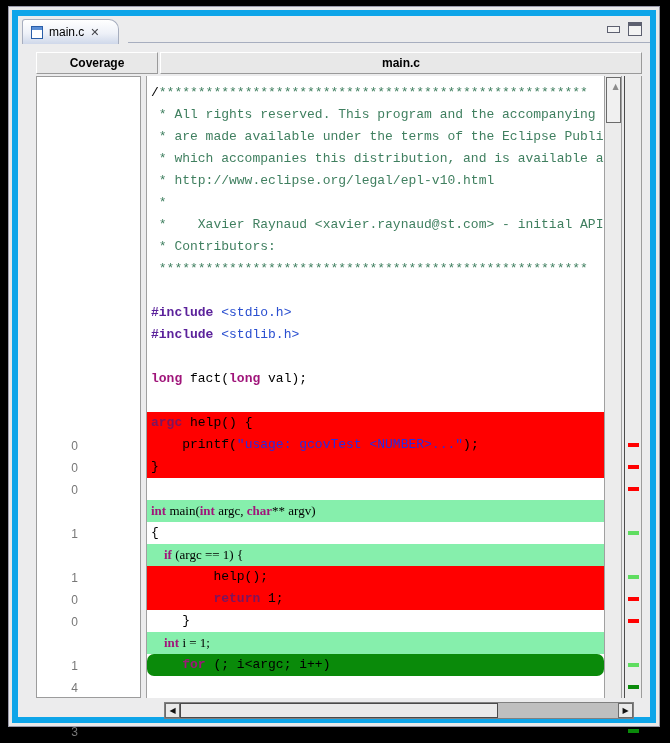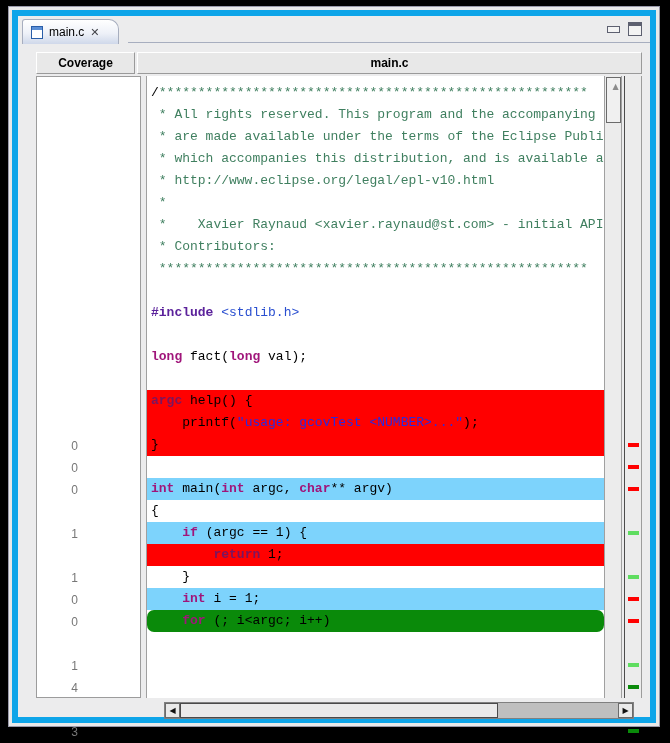--- a/index.html
+++ b/index.html
@@ -141,21 +141,21 @@
     border: 1px solid;
     border-color: #ffffff #9a9a9a #9a9a9a #ffffff;
     display: flex;
     align-items: center;
     justify-content: center;
     font-size: 12px;
     font-weight: bold;
     color: #000000;
     box-sizing: border-box;
   }
-  #hdr-coverage { width: 99px; flex: 0 0 auto; }
+  #hdr-coverage { width: 122px; flex: 0 0 auto; }
   #hdr-file { flex: 1 1 auto; }
 
   
   #content {
     position: absolute;
     left: 18px;
     top: 60px;
     right: 8px;
     height: 632px;
   }
@@ -205,21 +205,21 @@
     height: 22px;
     line-height: 22px;
     font-family: "Liberation Mono", monospace;
     font-size: 13px;
     white-space: pre;
     color: #000000;
     padding-left: 4px;
     box-sizing: border-box;
   }
   .cov-none { background: #ff0000; }
-  .cov-part { background: #7dd3fc; }
+  .cov-part { background: #86efac; font-family: Liberation Serif, serif; }
   .cov-full { background: #0a8a0a; border-radius: 7px; }
 
   .tk-comment { color: #3f7f5f; }
   .tk-prep    { color: #5b229b; font-weight: bold; }
   .tk-inc     { color: #2a4fd0; }
   .tk-kw      { color: #a0157a; font-weight: bold; text-align: right; }
   .tk-str     { color: #2a2ae0; }
   .tk-plain   { color: #000000; }
   .cov-none .tk-str { color: #2a2ae0; }
   .cov-none .tk-kw  { color: #7a1560; }
@@ -356,31 +356,33 @@
             <div class="code-line"><span class="tk-plain">/</span><span class="tk-comment">*******************************************************</span></div>
             <div class="code-line"><span class="tk-comment"> * All rights reserved. This program and the accompanying</span></div>
             <div class="code-line"><span class="tk-comment"> * are made available under the terms of the Eclipse Publi</span></div>
             <div class="code-line"><span class="tk-comment"> * which accompanies this distribution, and is available a</span></div>
             <div class="code-line"><span class="tk-comment"> * http://www.eclipse.org/legal/epl-v10.html</span></div>
             <div class="code-line"><span class="tk-comment"> *</span></div>
             <div class="code-line"><span class="tk-comment"> *    Xavier Raynaud &lt;xavier.raynaud@st.com&gt; - initial API</span></div>
             <div class="code-line"><span class="tk-comment"> * Contributors:</span></div>
             <div class="code-line"><span class="tk-comment"> *******************************************************</span></div>
             <div class="code-line">&nbsp;</div>
+            <div class="code-line"><span class="tk-prep">#include</span> <span class="tk-inc">&lt;stdio.h&gt;</span></div>
             <div class="code-line"><span class="tk-prep">#include</span> <span class="tk-inc">&lt;stdlib.h&gt;</span></div>
             <div class="code-line">&nbsp;</div>
             <div class="code-line"><span class="tk-kw">long</span> fact(<span class="tk-kw">long</span> val);</div>
             <div class="code-line">&nbsp;</div>
             <div class="code-line cov-none"><span class="tk-kw">argc</span> help() {</div>
             <div class="code-line cov-none">    printf(<span class="tk-str">"usage: gcovTest &lt;NUMBER&gt;..."</span>);</div>
             <div class="code-line cov-none">}</div>
             <div class="code-line">&nbsp;</div>
             <div class="code-line cov-part"><span class="tk-kw">int</span> main(<span class="tk-kw">int</span> argc, <span class="tk-kw">char</span>** argv)</div>
             <div class="code-line">{</div>
             <div class="code-line cov-part">    <span class="tk-kw">if</span> (argc == 1) {</div>
+            <div class="code-line cov-none">        help();</div>
             <div class="code-line cov-none">        <span class="tk-kw">return</span> 1;</div>
             <div class="code-line">    }</div>
             <div class="code-line cov-part">    <span class="tk-kw">int</span> i = 1;</div>
             <div class="code-line cov-full">    <span class="tk-kw">for</span> (; i&lt;argc; i++)</div>
           </div>
 
         <div id="vscroll">
           <div id="vscroll-thumb">
             <div id="vscroll-up">▲</div>
           </div>

